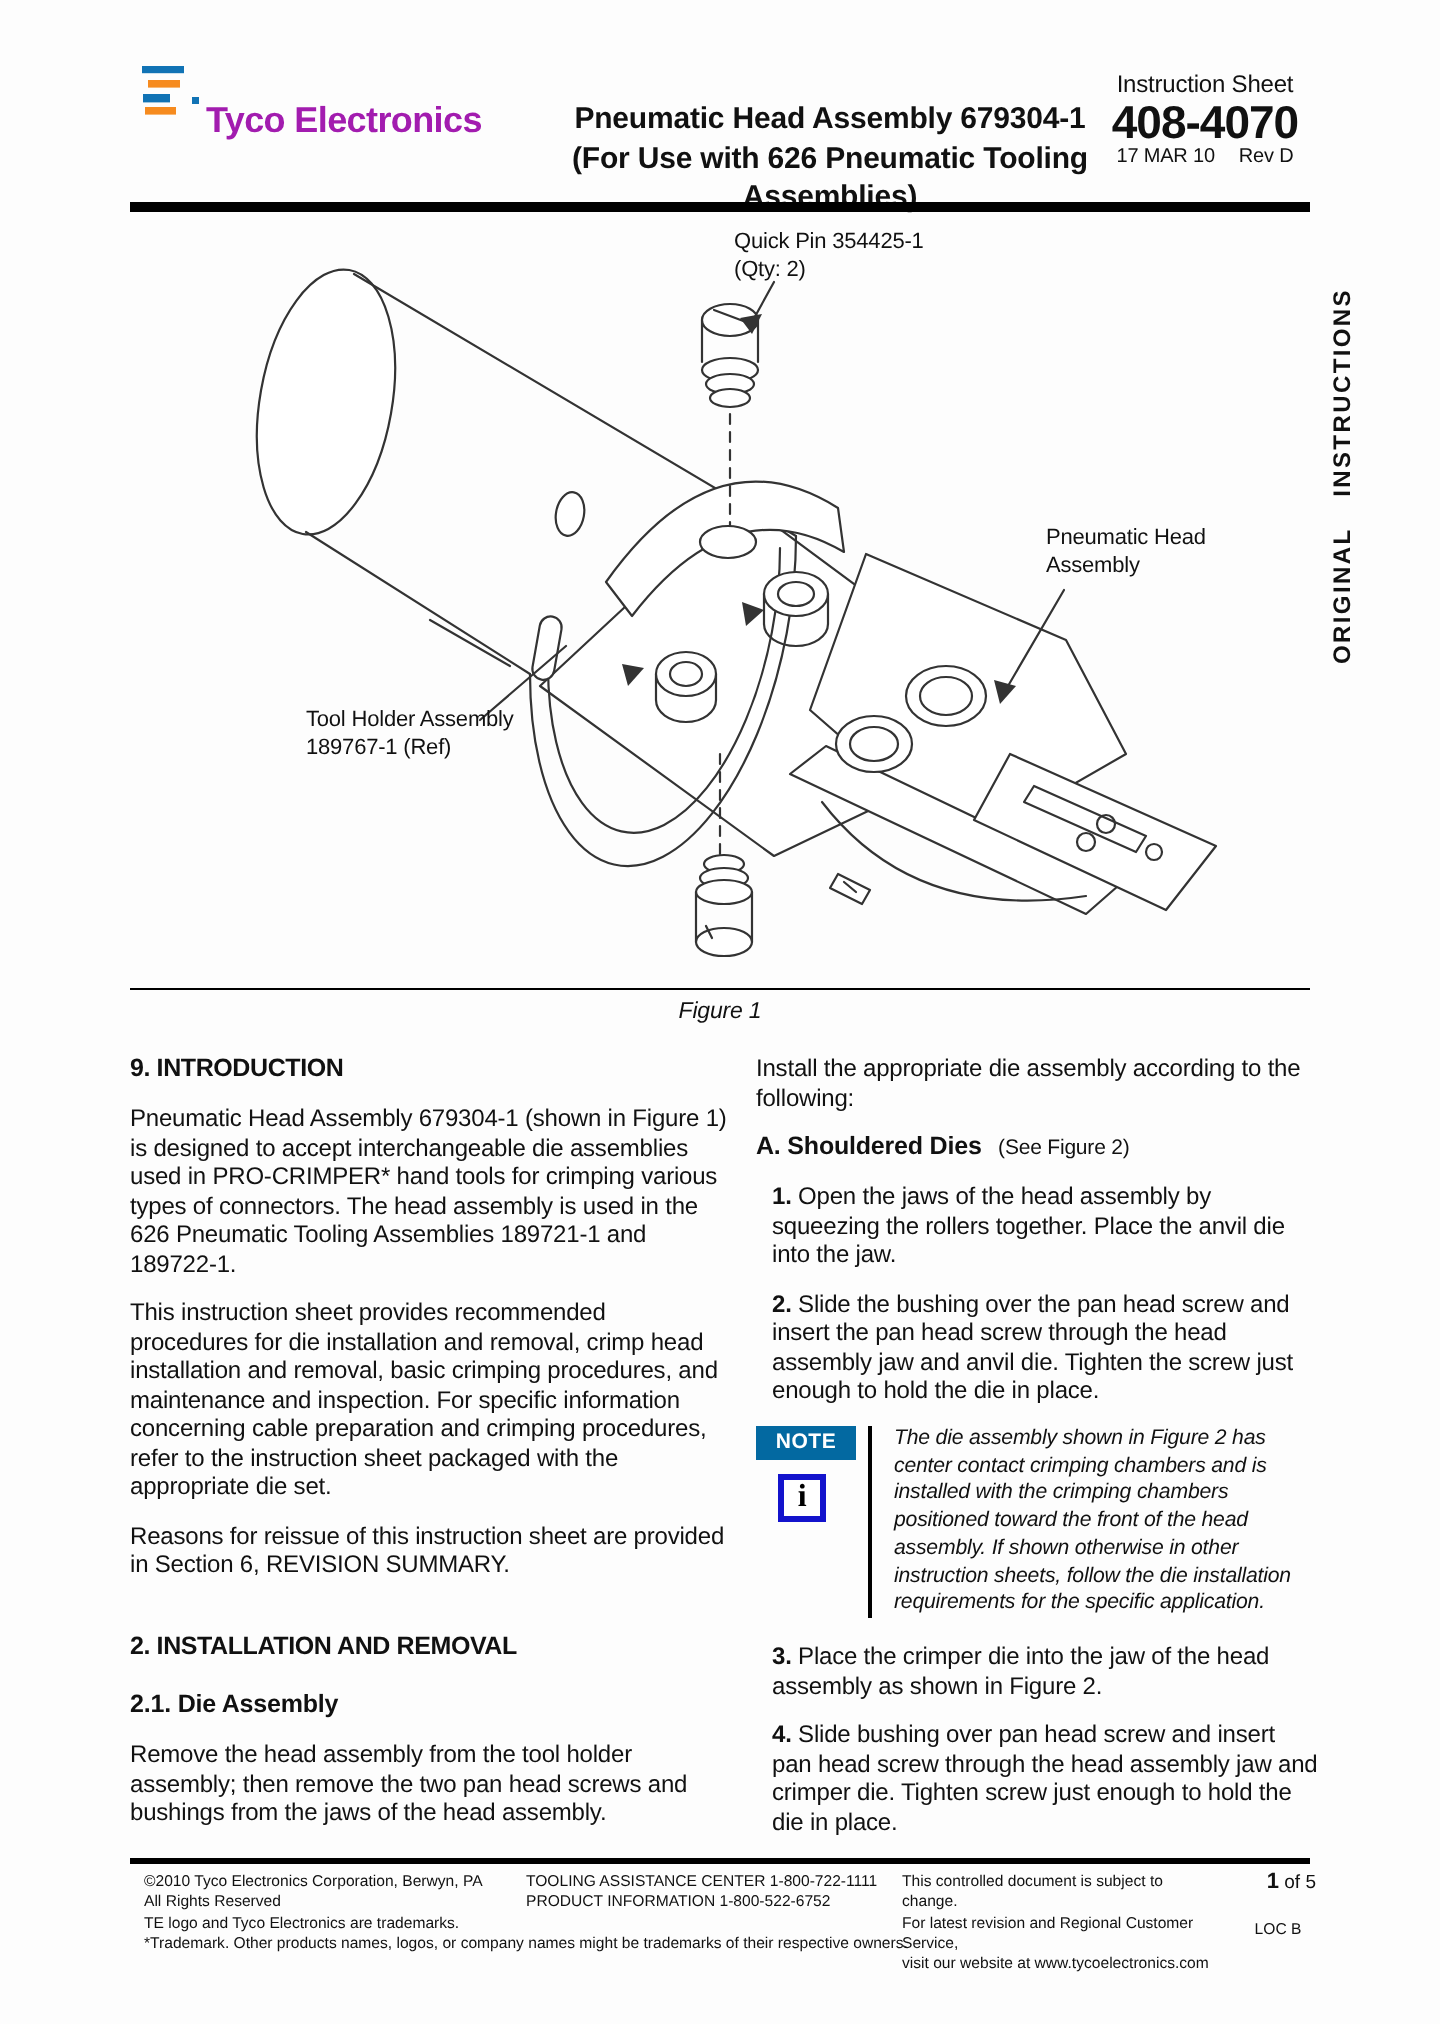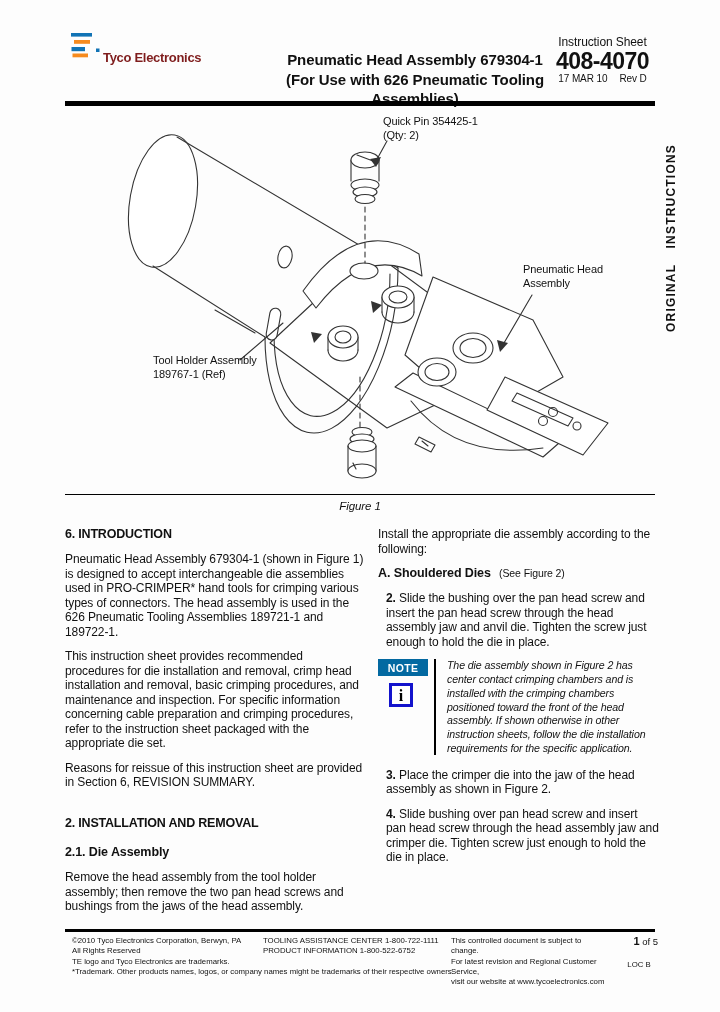--- a/index.html
+++ b/index.html
@@ -4,21 +4,21 @@
 <style>
   * { margin:0; padding:0; box-sizing:border-box; }
   html,body { background:#fdfdfd; }
   .page {
     position:relative; width:720px; height:1012px; background:#fdfdfd;
     font-family:"Liberation Sans", sans-serif; color:#111; overflow:hidden;
     letter-spacing:-0.1px;
   }
   
   .logo-mark { position:absolute; left:70px; top:32px; width:34px; height:30px; }
-  .logo-word { position:absolute; left:103px; top:50px; font-size:13px; font-weight:bold; color:#7f1d1d; letter-spacing:-0.3px; }
+  .logo-word { position:absolute; left:103px; top:50px; font-size:18px; font-weight:bold; color:#a21caf; letter-spacing:-0.3px; }
   .title-block { position:absolute; left:255px; top:50px; width:320px; text-align:center; font-weight:bold; font-size:15px; line-height:1.3; }
   .sheet-block { position:absolute; left:545px; top:35px; width:115px; text-align:center; }
   .sheet-label { font-size:12px; }
   .sheet-number { font-size:23px; font-weight:bold; letter-spacing:-0.5px; line-height:1.05; }
   .sheet-meta { font-size:10px; margin-top:0; display:flex; justify-content:center; gap:12px; }
   .header-rule { position:absolute; left:65px; top:101px; width:590px; height:5px; background:#000; }
   
   .figure-wrap { position:absolute; left:65px; top:105px; width:590px; height:388px; }
   .figure-wrap svg { position:absolute; left:0; top:0; }
   .fig-label { position:absolute; font-size:11px; line-height:1.25; white-space:nowrap; }
@@ -154,54 +154,58 @@
         <line x1="311" y1="341" x2="311" y2="366"></line>
       <ellipse cx="297" cy="366" rx="14" ry="7" fill="#fff"></ellipse>
       <line x1="288" y1="358" x2="291" y2="364"></line>
 
       <line x1="322" y1="36" x2="311" y2="56"></line>
       <polygon points="311,62 316,52 305,54" fill="#333" stroke="none"></polygon>
       <line x1="467" y1="190" x2="439" y2="238"></line>
       <polygon points="435,247 443,238 432,235" fill="#333" stroke="none"></polygon>
       <line x1="175" y1="255" x2="218" y2="218"></line>
     </svg>
-    <div class="fig-label" style="left:318px; top:10px;">
+    <div class="fig-label" style="left:302px; top:10px;">
       <div>Quick Pin 354425-1</div>
       <div>(Qty: 2)</div>
     </div>
     <div class="fig-label" style="left:458px; top:158px;">
       <div>Pneumatic Head</div>
       <div>Assembly</div>
     </div>
     <div class="fig-label" style="left:88px; top:249px;">
       <div>Tool Holder Assembly</div>
       <div>189767-1 (Ref)</div>
     </div>
   </div>
 
   <div class="vertical-note">ORIGINAL INSTRUCTIONS</div>
   <div class="figure-rule"></div>
   <div class="figure-caption">Figure 1</div>
 
   <div class="col col-left">
-    <div class="sec-h">6. INTRODUCTION</div>
+    <div class="sec-h">9. INTRODUCTION</div>
     <p>Pneumatic Head Assembly 679304-1 (shown in Figure 1) is designed to accept interchangeable die assemblies used in PRO-CRIMPER* hand tools for crimping various types of connectors. The head assembly is used in the 626 Pneumatic Tooling Assemblies 189721-1 and 189722-1.</p>
     <p>This instruction sheet provides recommended procedures for die installation and removal, crimp head installation and removal, basic crimping procedures, and maintenance and inspection. For specific information concerning cable preparation and crimping procedures, refer to the instruction sheet packaged with the appropriate die set.</p>
     <p>Reasons for reissue of this instruction sheet are provided in Section 6, REVISION SUMMARY.</p>
     <div class="sec-h gap-lg">2. INSTALLATION AND REMOVAL</div>
     <div class="sub-h">2.1. Die Assembly</div>
     <p>Remove the head assembly from the tool holder assembly; then remove the two pan head screws and bushings from the jaws of the head assembly.</p>
   </div>
 
   <div class="col col-right">
     <p>Install the appropriate die assembly according to the following:</p>
     <div class="a-head">
       <span class="a-main">A. Shouldered Dies</span>
       <span class="a-sub">(See Figure 2)</span>
     </div>
+    <p class="step">
+      <b>1.</b>
+      <span>Open the jaws of the head assembly by squeezing the rollers together. Place the anvil die into the jaw.</span>
+    </p>
     <p class="step">
       <b>2.</b>
       <span>Slide the bushing over the pan head screw and insert the pan head screw through the head assembly jaw and anvil die. Tighten the screw just enough to hold the die in place.</span>
     </p>
     <div class="note">
       <div class="note-left">
         <div class="note-tag">NOTE</div>
         <div class="note-icon">i</div>
       </div>
       <div class="note-divider"></div>

